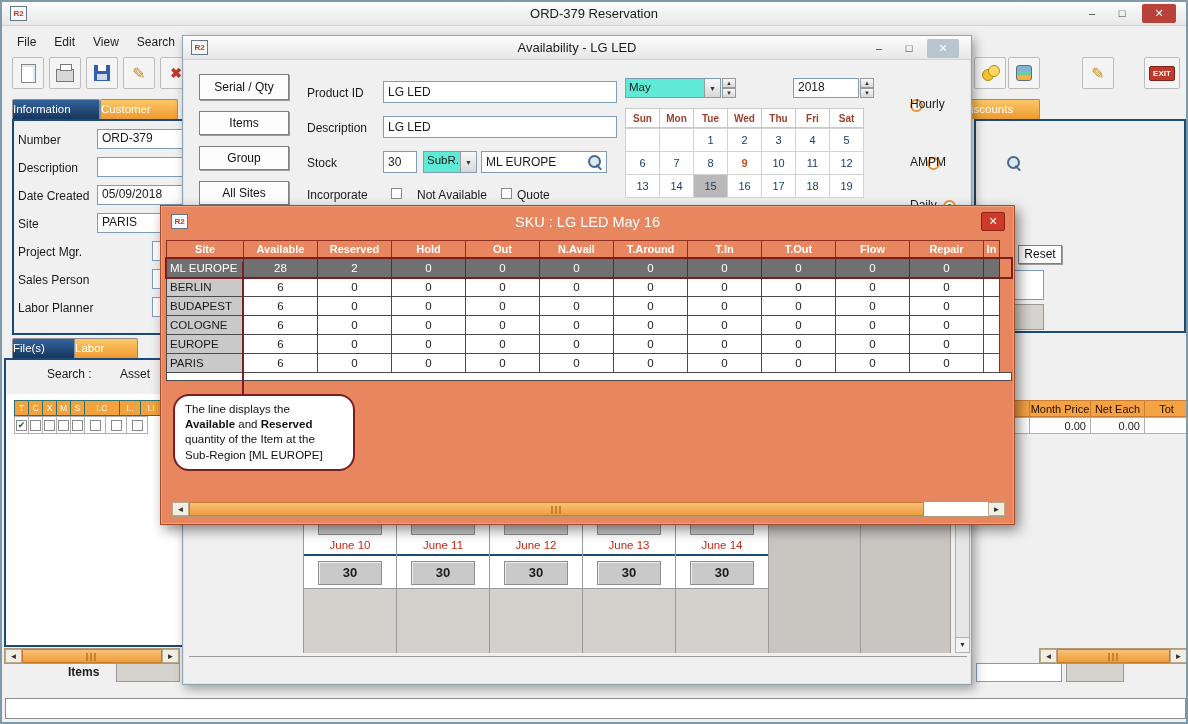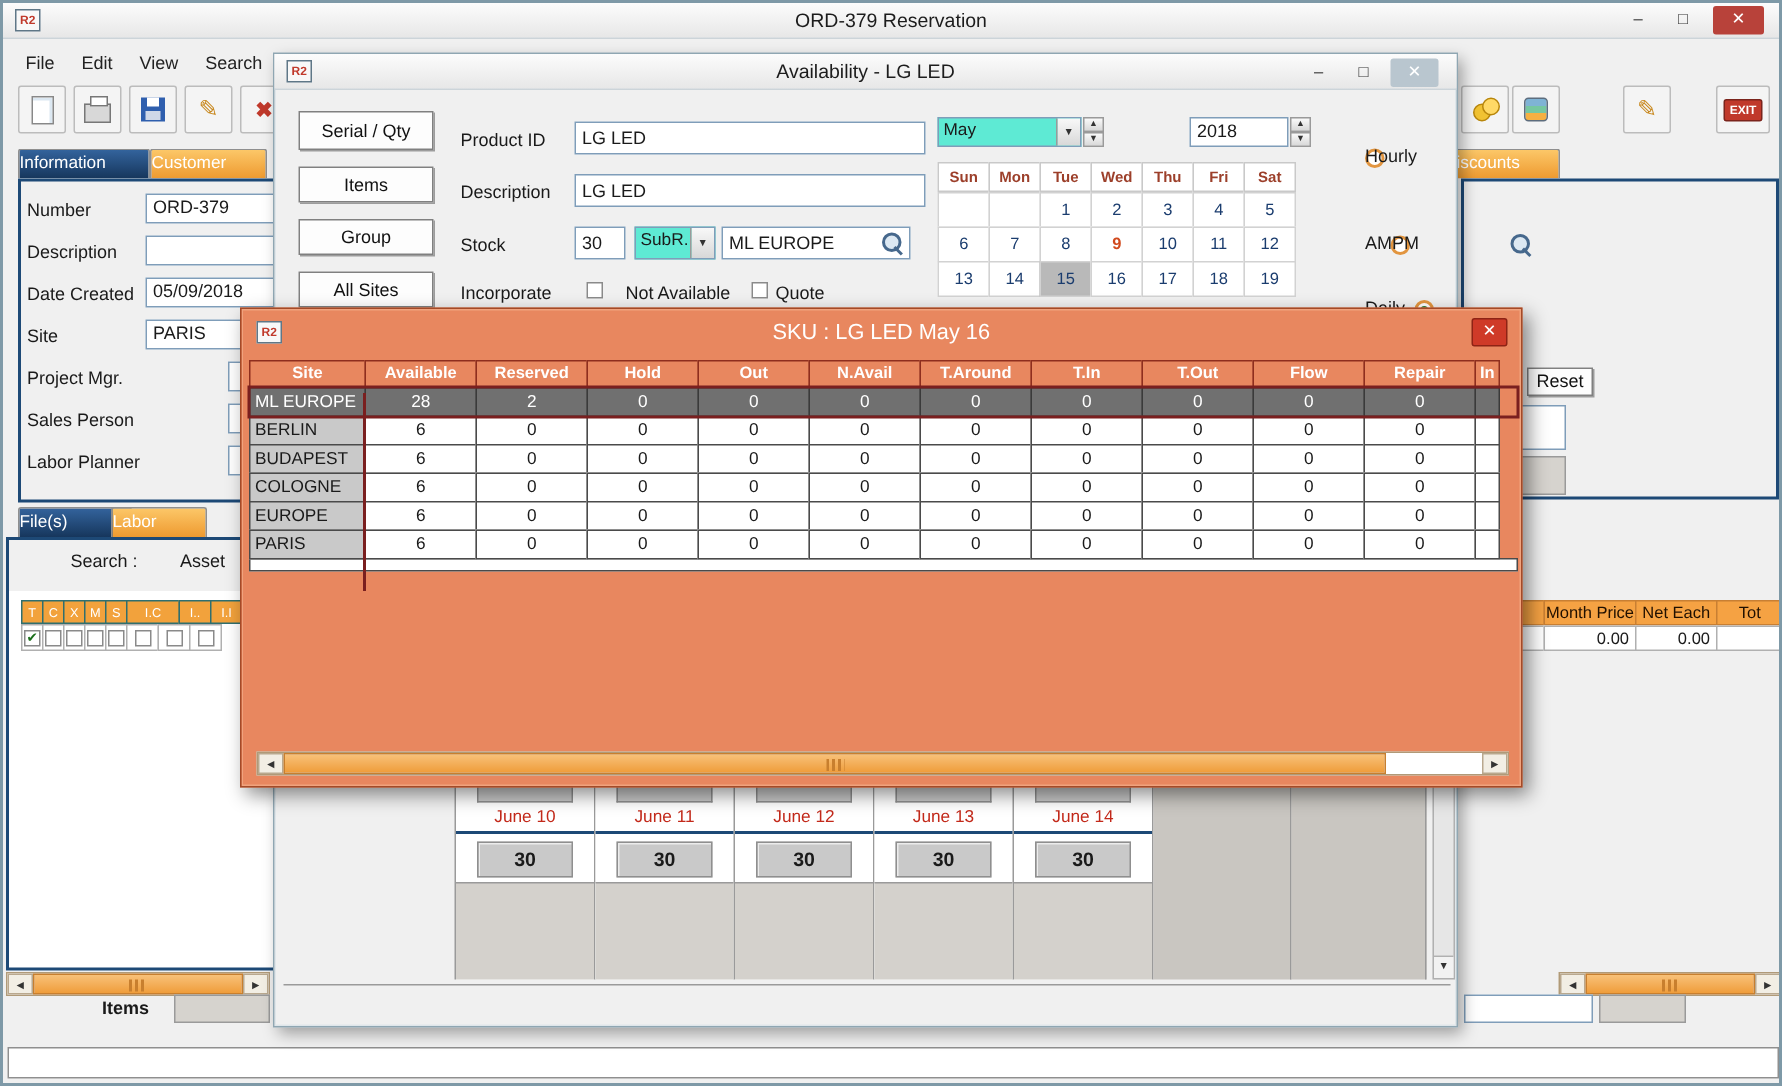--- a/index.html
+++ b/index.html
@@ -489,20 +489,26 @@
         <div class="sku-c" style="width:75px">0</div>
         <div class="sku-c" style="width:75px">0</div>
         <div class="sku-c" style="width:75px">0</div>
         <div class="sku-c" style="width:17px"></div>
       </div>
       <div style="height:9px;background:#fff;border:1px solid #4a4a4a;margin-top:-1px"></div>
     </div>
 
     <div class="abs" style="left:81px;top:56px;width:2px;height:132px;background:#7a1f1f;z-index:3"></div>
 
+    <div class="abs callout" style="left:12px;top:188px;width:182px">
+      <div>The line displays the</div>
+      <div><b>Available</b><span> and </span><b>Reserved</b></div>
+      <div>quantity of the Item at the</div>
+      <div>Sub-Region [ML EUROPE]</div>
+    </div>
 
     <div class="abs orange-sb" style="left:10px;top:295px;width:835px">
       <span class="sb-arrow">◄</span>
       <div class="sb-thumb" style="width:735px">
           <span class="grip"></span>
         </div>
       <div style="flex:1;background:#fff"></div>
       <span class="sb-arrow">►</span>
     </div>
   </div>

